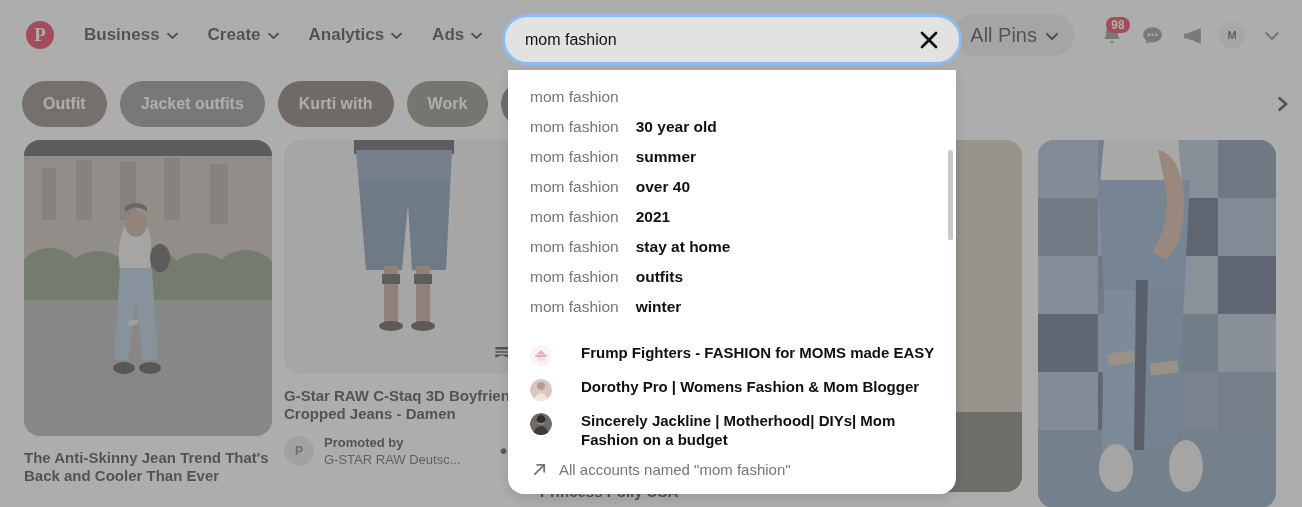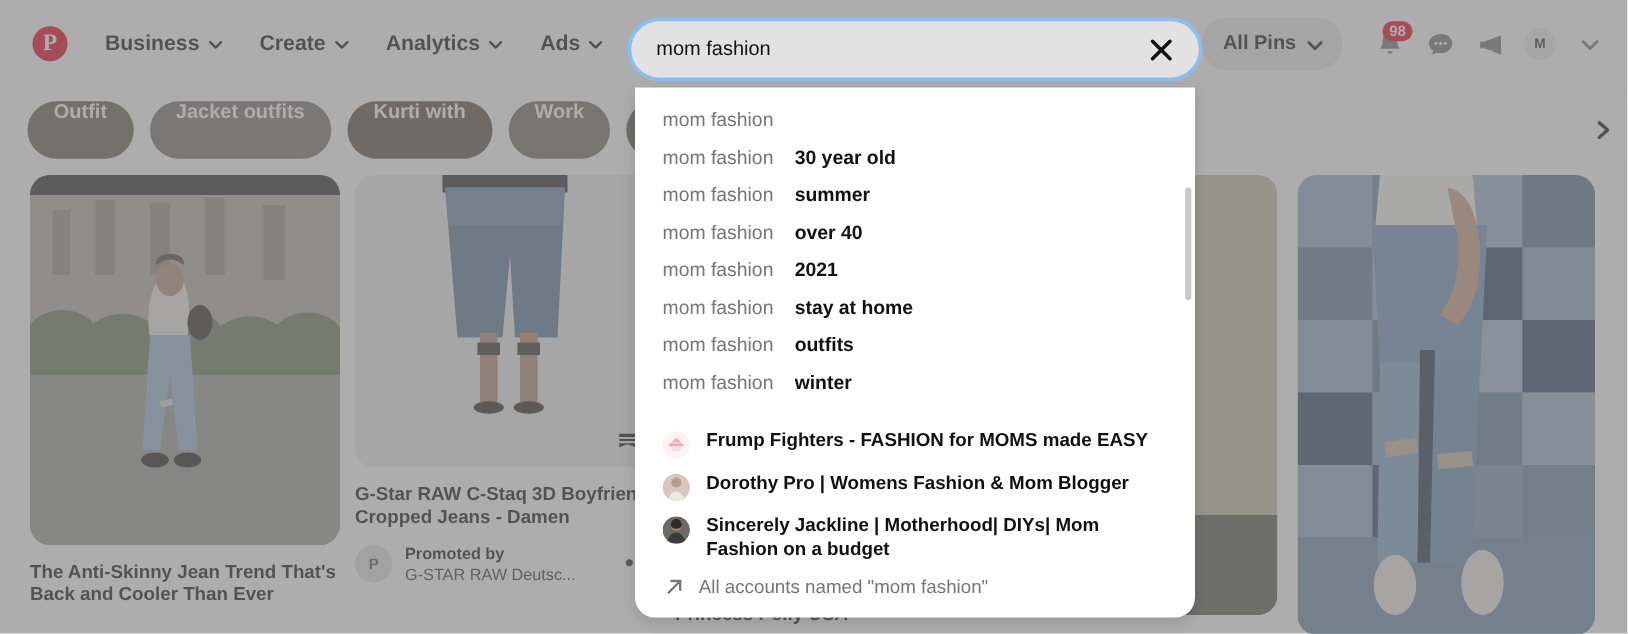--- a/index.html
+++ b/index.html
@@ -37,37 +37,37 @@
   }
   .searchbox input {
     flex:1; border:none; outline:none; background:transparent;
     font-size:16px; color:#111; font-family:"Liberation Sans", sans-serif;
   }
   .clearbtn { width:24px; height:24px; cursor:pointer; flex:none; }
 
   .rightgroup { position:absolute; right:10px; top:0; height:70px; display:flex; align-items:center; }
   .allpins {
     height:42px; padding:0 17px; border-radius:21px; background:#e9e9e9;
-    display:flex; align-items:center; gap:9px; font-size:16px; font-weight:bold; color:#111;
+    display:flex; align-items:center; gap:9px; font-size:20px; font-weight:normal; color:#111;
     cursor:pointer; margin-right:18px;
   }
   .iconbtn { width:40px; height:40px; display:flex; align-items:center; justify-content:center;
     position:relative; cursor:pointer; color:#767676; }
   .badge {
     position:absolute; top:2px; right:2px; min-width:24px; height:16px; border-radius:10px;
     background:#e60023; color:#fff; font-size:12px; font-weight:bold;
     display:flex; align-items:center; justify-content:center; padding:0 5px; line-height:1;
   }
   .avatar-m { width:26px; height:26px; border-radius:50%; background:#efefef;
     display:flex; align-items:center; justify-content:center; font-size:11px; font-weight:bold; color:#333; }
 
   
   .pillrow { position:absolute; top:80px; left:0; width:1302px; height:48px;
      display:flex; align-items:center; gap:13px; padding-left:22px; }
-  .pill { height:46px; border-radius:23px; display:flex; justify-content:center;
+  .pill { height:46px; border-radius:23px; display:flex; align-items:center; justify-content:center;
      padding:0 21px; color:#fff; font-size:16px; font-weight:bold; white-space:nowrap; cursor:pointer; flex:none; }
   .pillfade { position:absolute; right:0; top:80px; width:60px; height:48px;
      background:linear-gradient(to right, rgba(255,255,255,0), #fff 72%); }
   .pillarrow { position:absolute; right:6px; top:90px; width:28px; height:28px;
      display:flex; align-items:center; justify-content:center; color:#111; cursor:pointer; }
 
   
   .grid { position:absolute; top:136px; left:0; width:1302px; height:371px; }
   .card { position:absolute; }
   .card .img { border-radius:16px; overflow:hidden; position:relative; }
@@ -89,21 +89,21 @@
   .dropdown {
     position:absolute; left:508px; top:70px; width:448px; height:424px;
     background:#fff; border-radius:0 0 16px 16px; z-index:45;
     box-shadow:0 4px 12px rgba(0,0,0,0.12);
     padding-top:12px; overflow:hidden;
   }
   .sug { height:30px; display:flex; align-items:center; padding:0 0 0 22px;
      font-size:15.5px; color:#767676; cursor:pointer; white-space:nowrap; }
   .sug b { color:#111; font-weight:bold; margin-left:17px; }
   .accsection { margin-top:16px; }
-  .accrow { display:flex; align-items:flex-start; gap:13px; padding:5px 16px 5px 22px; cursor:pointer; }
+  .accrow { display:flex; align-items:flex-start; gap:29px; padding:5px 16px 5px 22px; cursor:pointer; }
   .accav { width:22px; height:22px; border-radius:50%; flex:none; margin-top:2px; overflow:hidden; }
   .accname { font-size:15px; font-weight:bold; color:#111; line-height:1.28; }
   .allacc { display:flex; align-items:center; gap:12px; padding:7px 16px 7px 24px; cursor:pointer; }
   .arrowico { width:15px; height:15px; flex:none; color:#555; }
   .allacc span { font-size:15px; color:#767676; }
   .dscroll { position:absolute; right:3px; top:80px; width:5px; height:90px;
      border-radius:3px; background:#c9c9c9; }
 </style>
 </head>
 <body>

